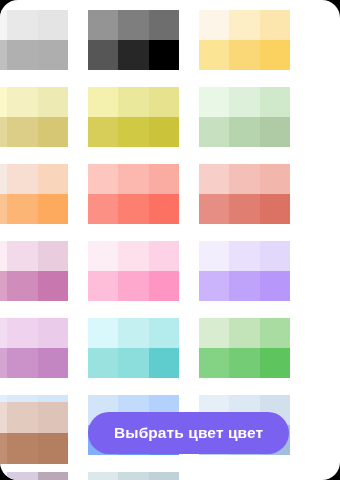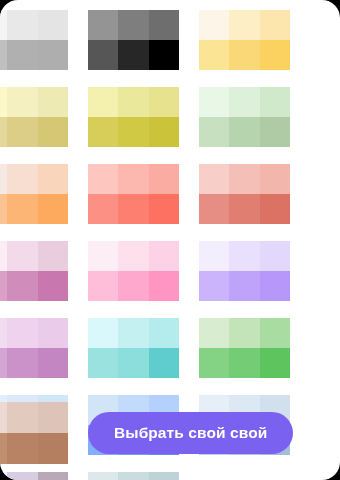--- a/index.html
+++ b/index.html
@@ -320,16 +320,16 @@
           <div class="tile-cell" style="background: rgb(236, 218, 210);"></div>
           <div class="tile-cell" style="background: rgb(226, 202, 190);"></div>
           <div class="tile-cell" style="background: rgb(222, 196, 184);"></div>
         </div>
         <div class="tile-row">
           <div class="tile-cell" style="background: rgb(192, 142, 112);"></div>
           <div class="tile-cell" style="background: rgb(184, 130, 100);"></div>
           <div class="tile-cell" style="background: rgb(180, 126, 96);"></div>
         </div>
       </div>
-      <button id="pick-own-color-button" style="background: rgb(123, 97, 240); color: rgb(255, 255, 255);">Выбрать свой свой</button>
+      <button id="pick-own-color-button" style="background: rgb(123, 97, 240); color: rgb(255, 255, 255);">Выбрать цвет цвет</button>
   </div>
 
 </div>
 
 </body></html>

